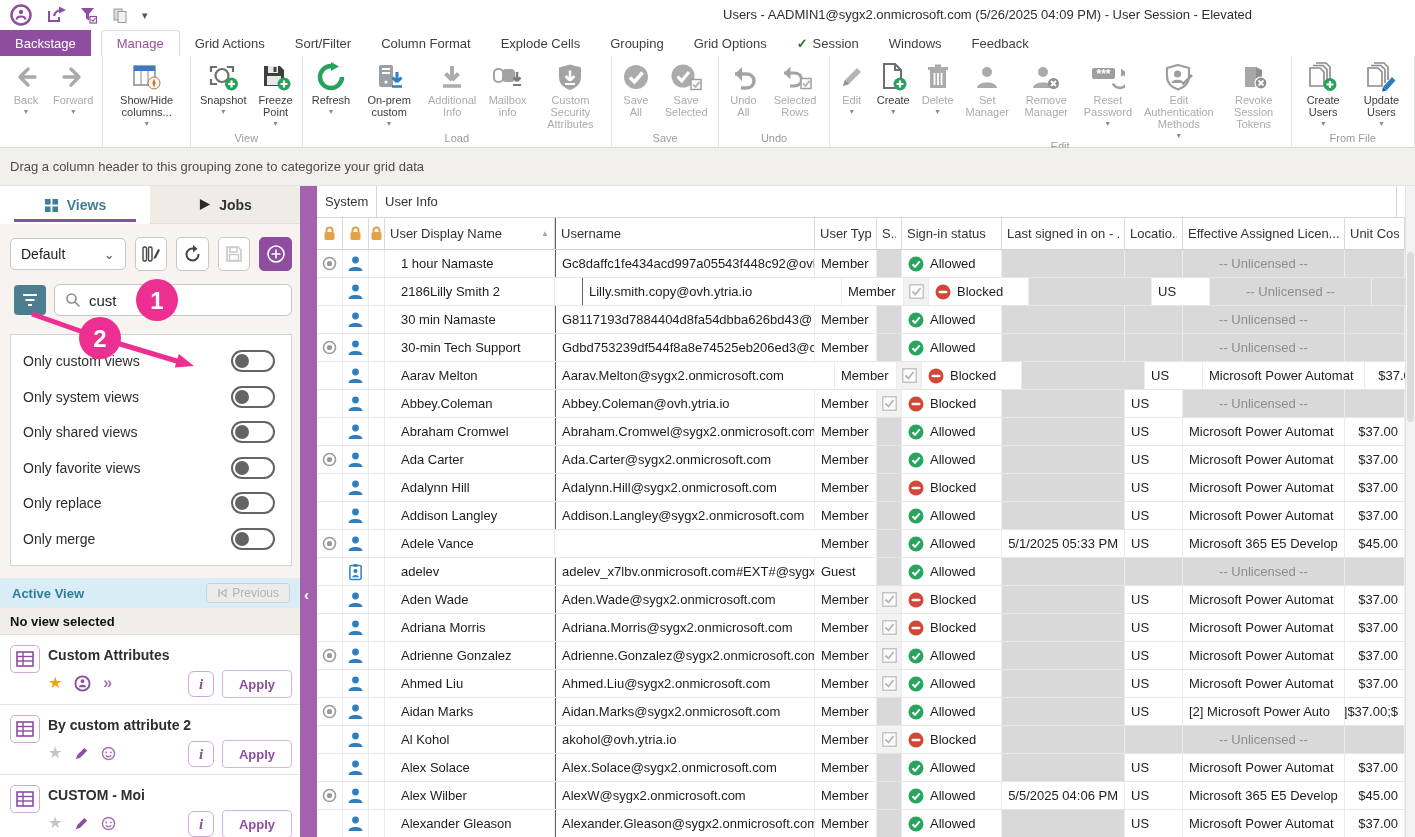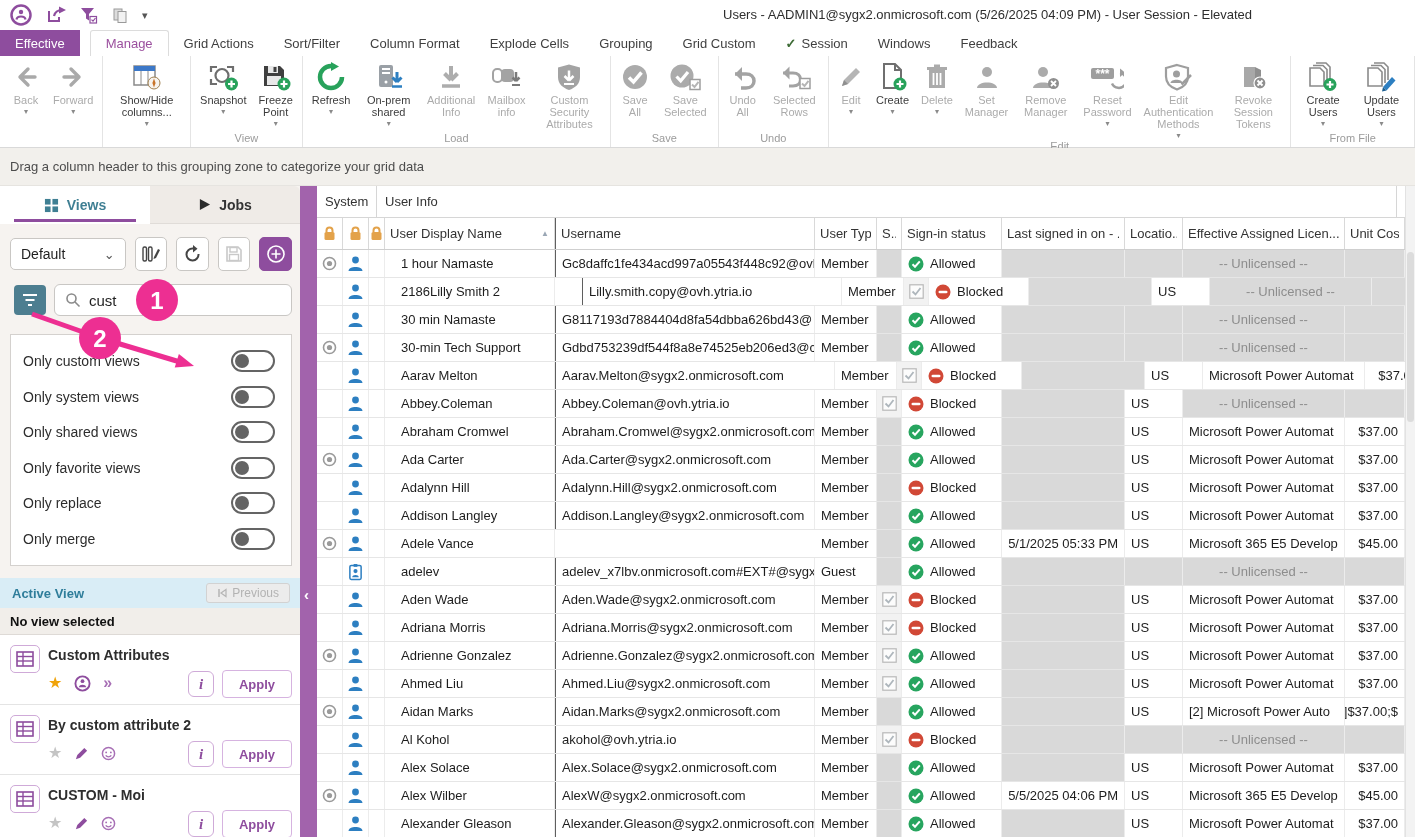--- a/index.html
+++ b/index.html
@@ -126,42 +126,42 @@
       </span>
       <span class="qicon">
         <span style="font-size:11px;color:#555;">▾</span>
       </span>
     </span>
   <span class="title">Users - AADMIN1@sygx2.onmicrosoft.com (5/26/2025 04:09 PM) - User Session - Elevated</span>
 </div>
 
 <div class="tabbar" id="tabbar">
     <div class="rtab backstage">
-      <span>Effective</span>
+      <span>Backstage</span>
     </div>
     <div class="rtab active">
       <span>Manage</span>
     </div>
     <div class="rtab">
       <span>Grid Actions</span>
     </div>
     <div class="rtab">
       <span>Sort/Filter</span>
     </div>
     <div class="rtab">
       <span>Column Format</span>
     </div>
     <div class="rtab">
       <span>Explode Cells</span>
     </div>
     <div class="rtab">
       <span>Grouping</span>
     </div>
     <div class="rtab">
-      <span>Grid Custom</span>
+      <span>Grid Options</span>
     </div>
     <div class="rtab">
       <span class="tcheck">✓</span>
       <span>Session</span>
     </div>
     <div class="rtab">
       <span>Windows</span>
     </div>
     <div class="rtab">
       <span>Feedback</span>
@@ -257,21 +257,21 @@
           <span class="ric">
             <svg width="30" height="28" viewBox="0 0 30 28">
               <rect x="5" y="2" width="14" height="22" rx="2" fill="#9aa0a6"></rect>
               <rect x="8" y="5" width="8" height="2" fill="#fff"></rect>
               <rect x="8" y="9" width="8" height="2" fill="#fff"></rect>
               <circle cx="12" cy="19" r="1.5" fill="#fff"></circle>
               <path d="M23 9 V19 M23 19 L18.5 14.5 M23 19 L27.5 14.5" fill="none" stroke="#2d7fc1" stroke-width="3"></path>
               <line x1="18" y1="23.5" x2="28" y2="23.5" stroke="#2d7fc1" stroke-width="2.5"></line>
             </svg>
           </span>
-          <span class="rlb">On-prem shared</span>
+          <span class="rlb">On-prem custom</span>
           <span class="crt">▾</span>
         </div>
         <div class="rbtn dis">
           <span class="ric">
             <svg width="28" height="26" viewBox="0 0 28 26">
               <path d="M14 2 V16 M14 16 L7.5 9.5 M14 16 L20.5 9.5" fill="none" stroke="#adadad" stroke-width="4"></path>
               <line x1="5" y1="22" x2="23" y2="22" stroke="#adadad" stroke-width="3.5"></line>
             </svg>
           </span>
           <span class="rlb">Additional Info</span>

